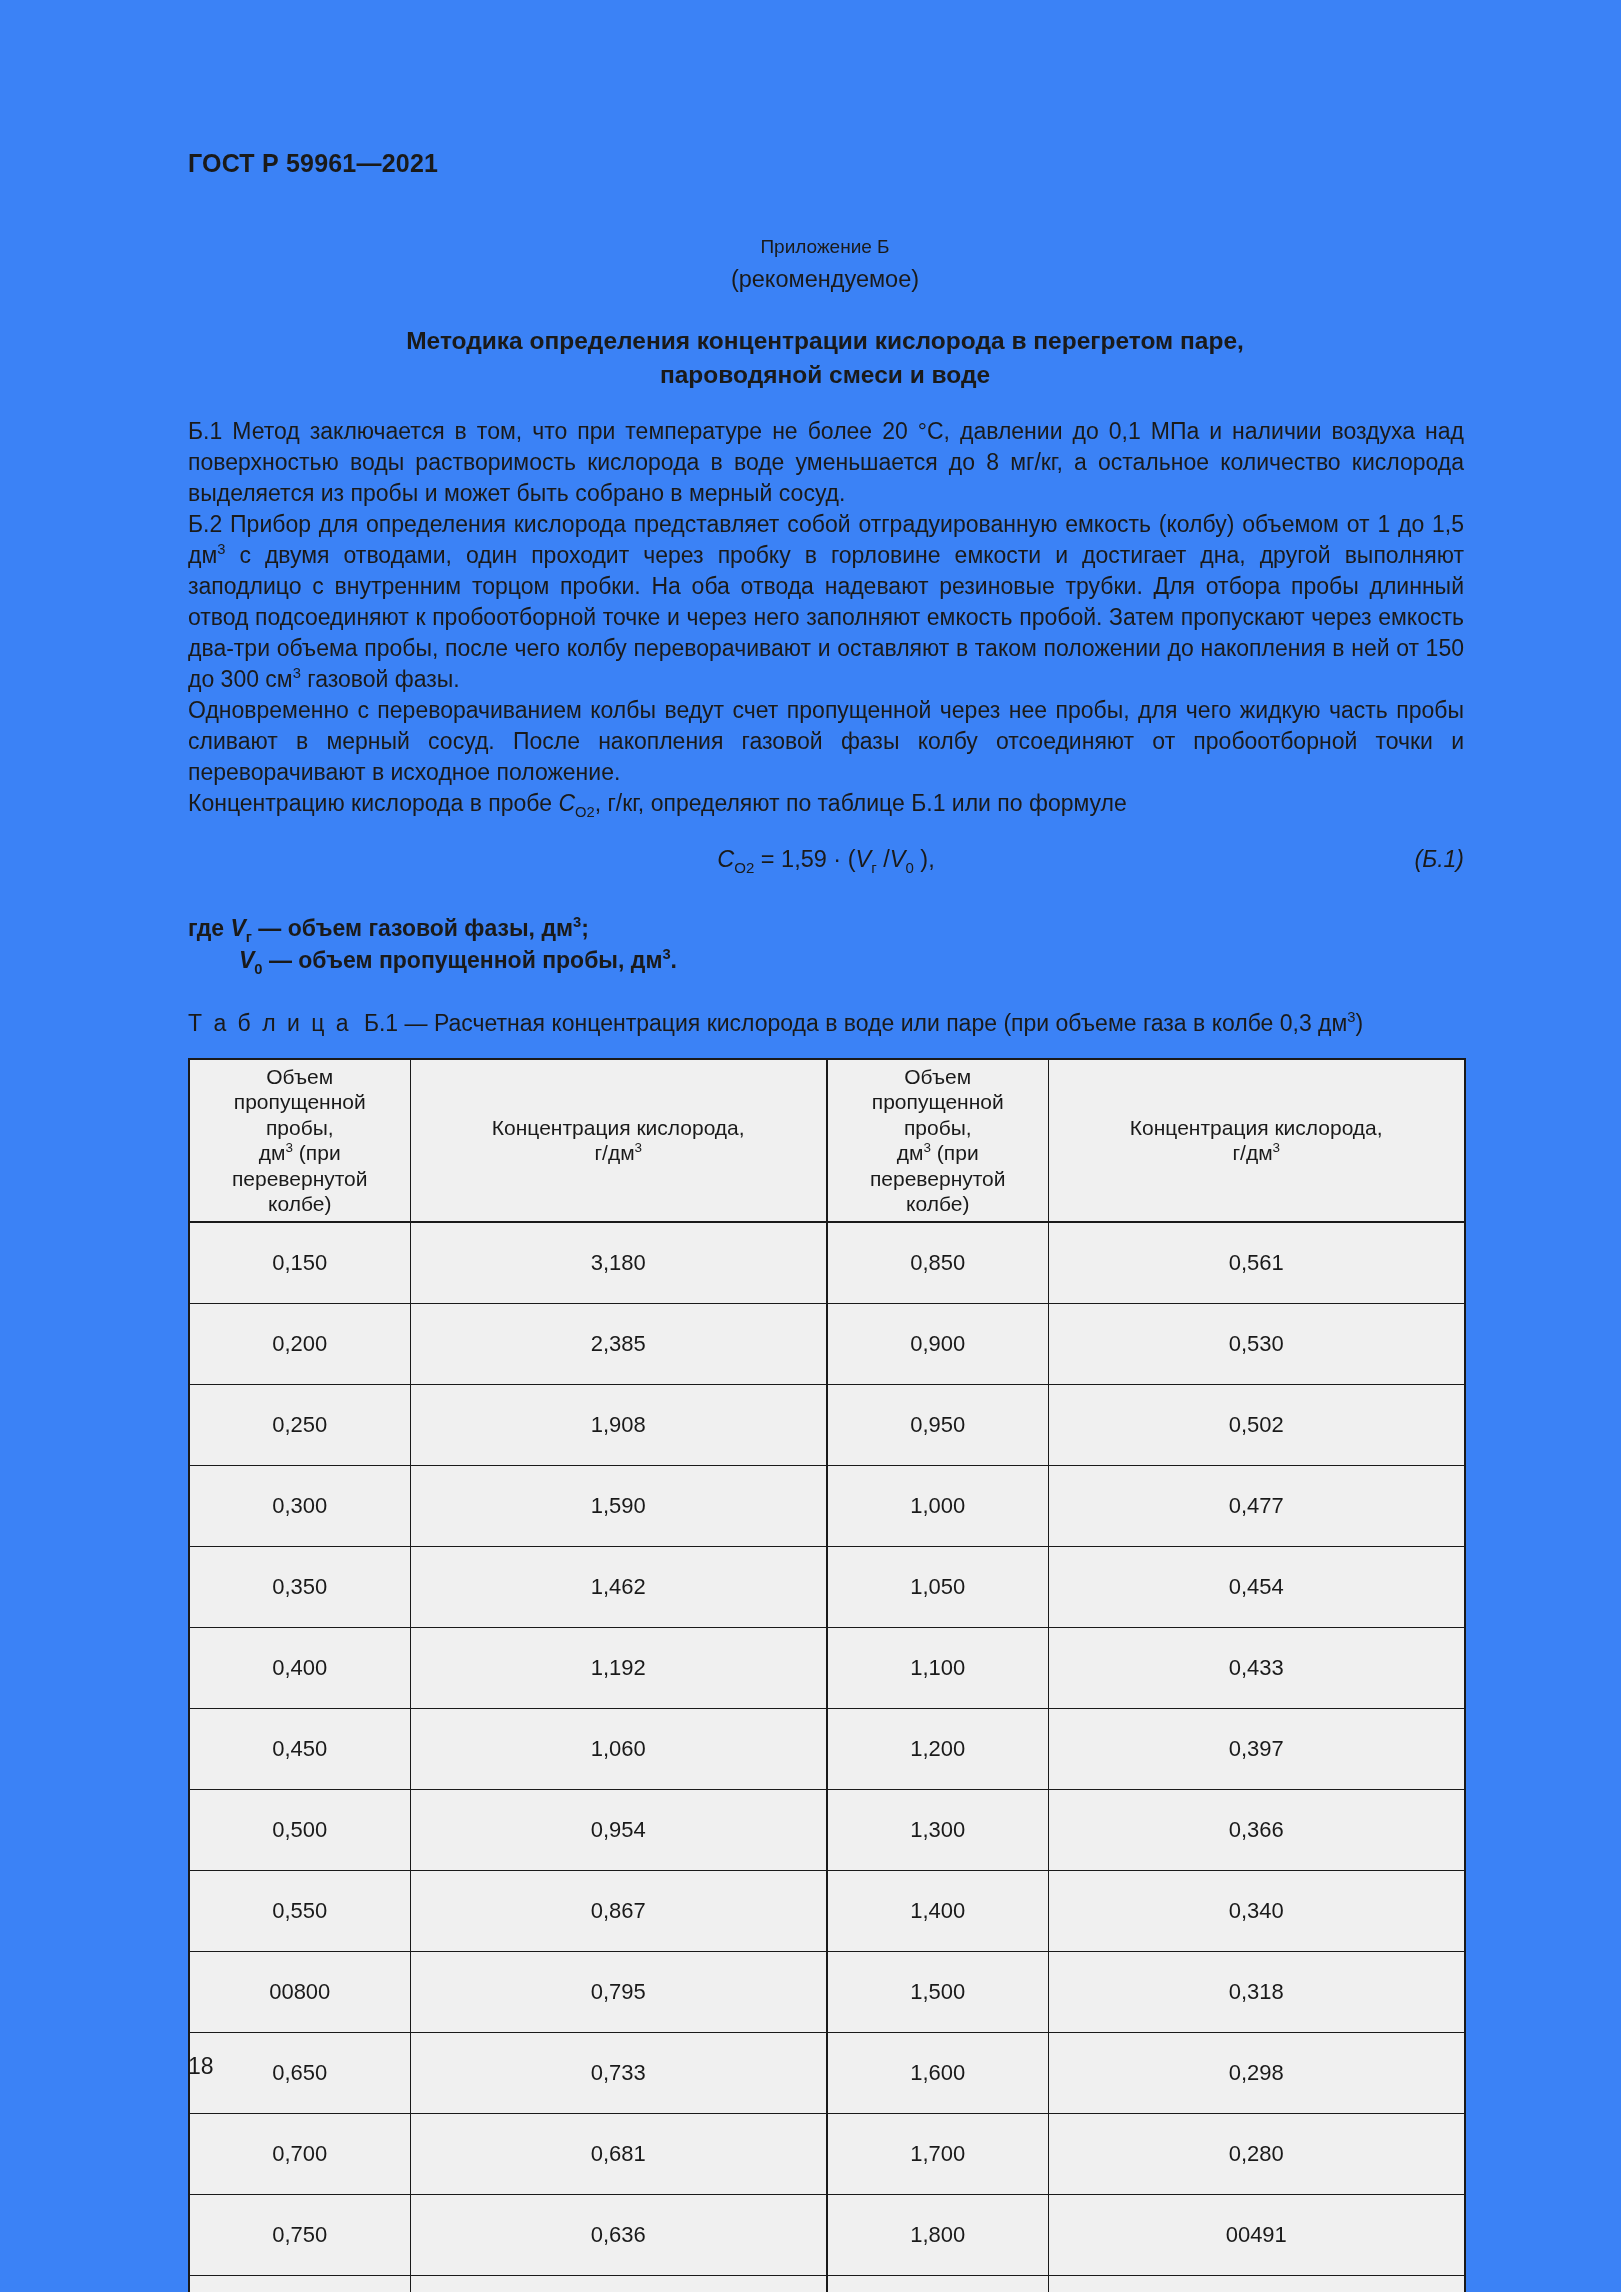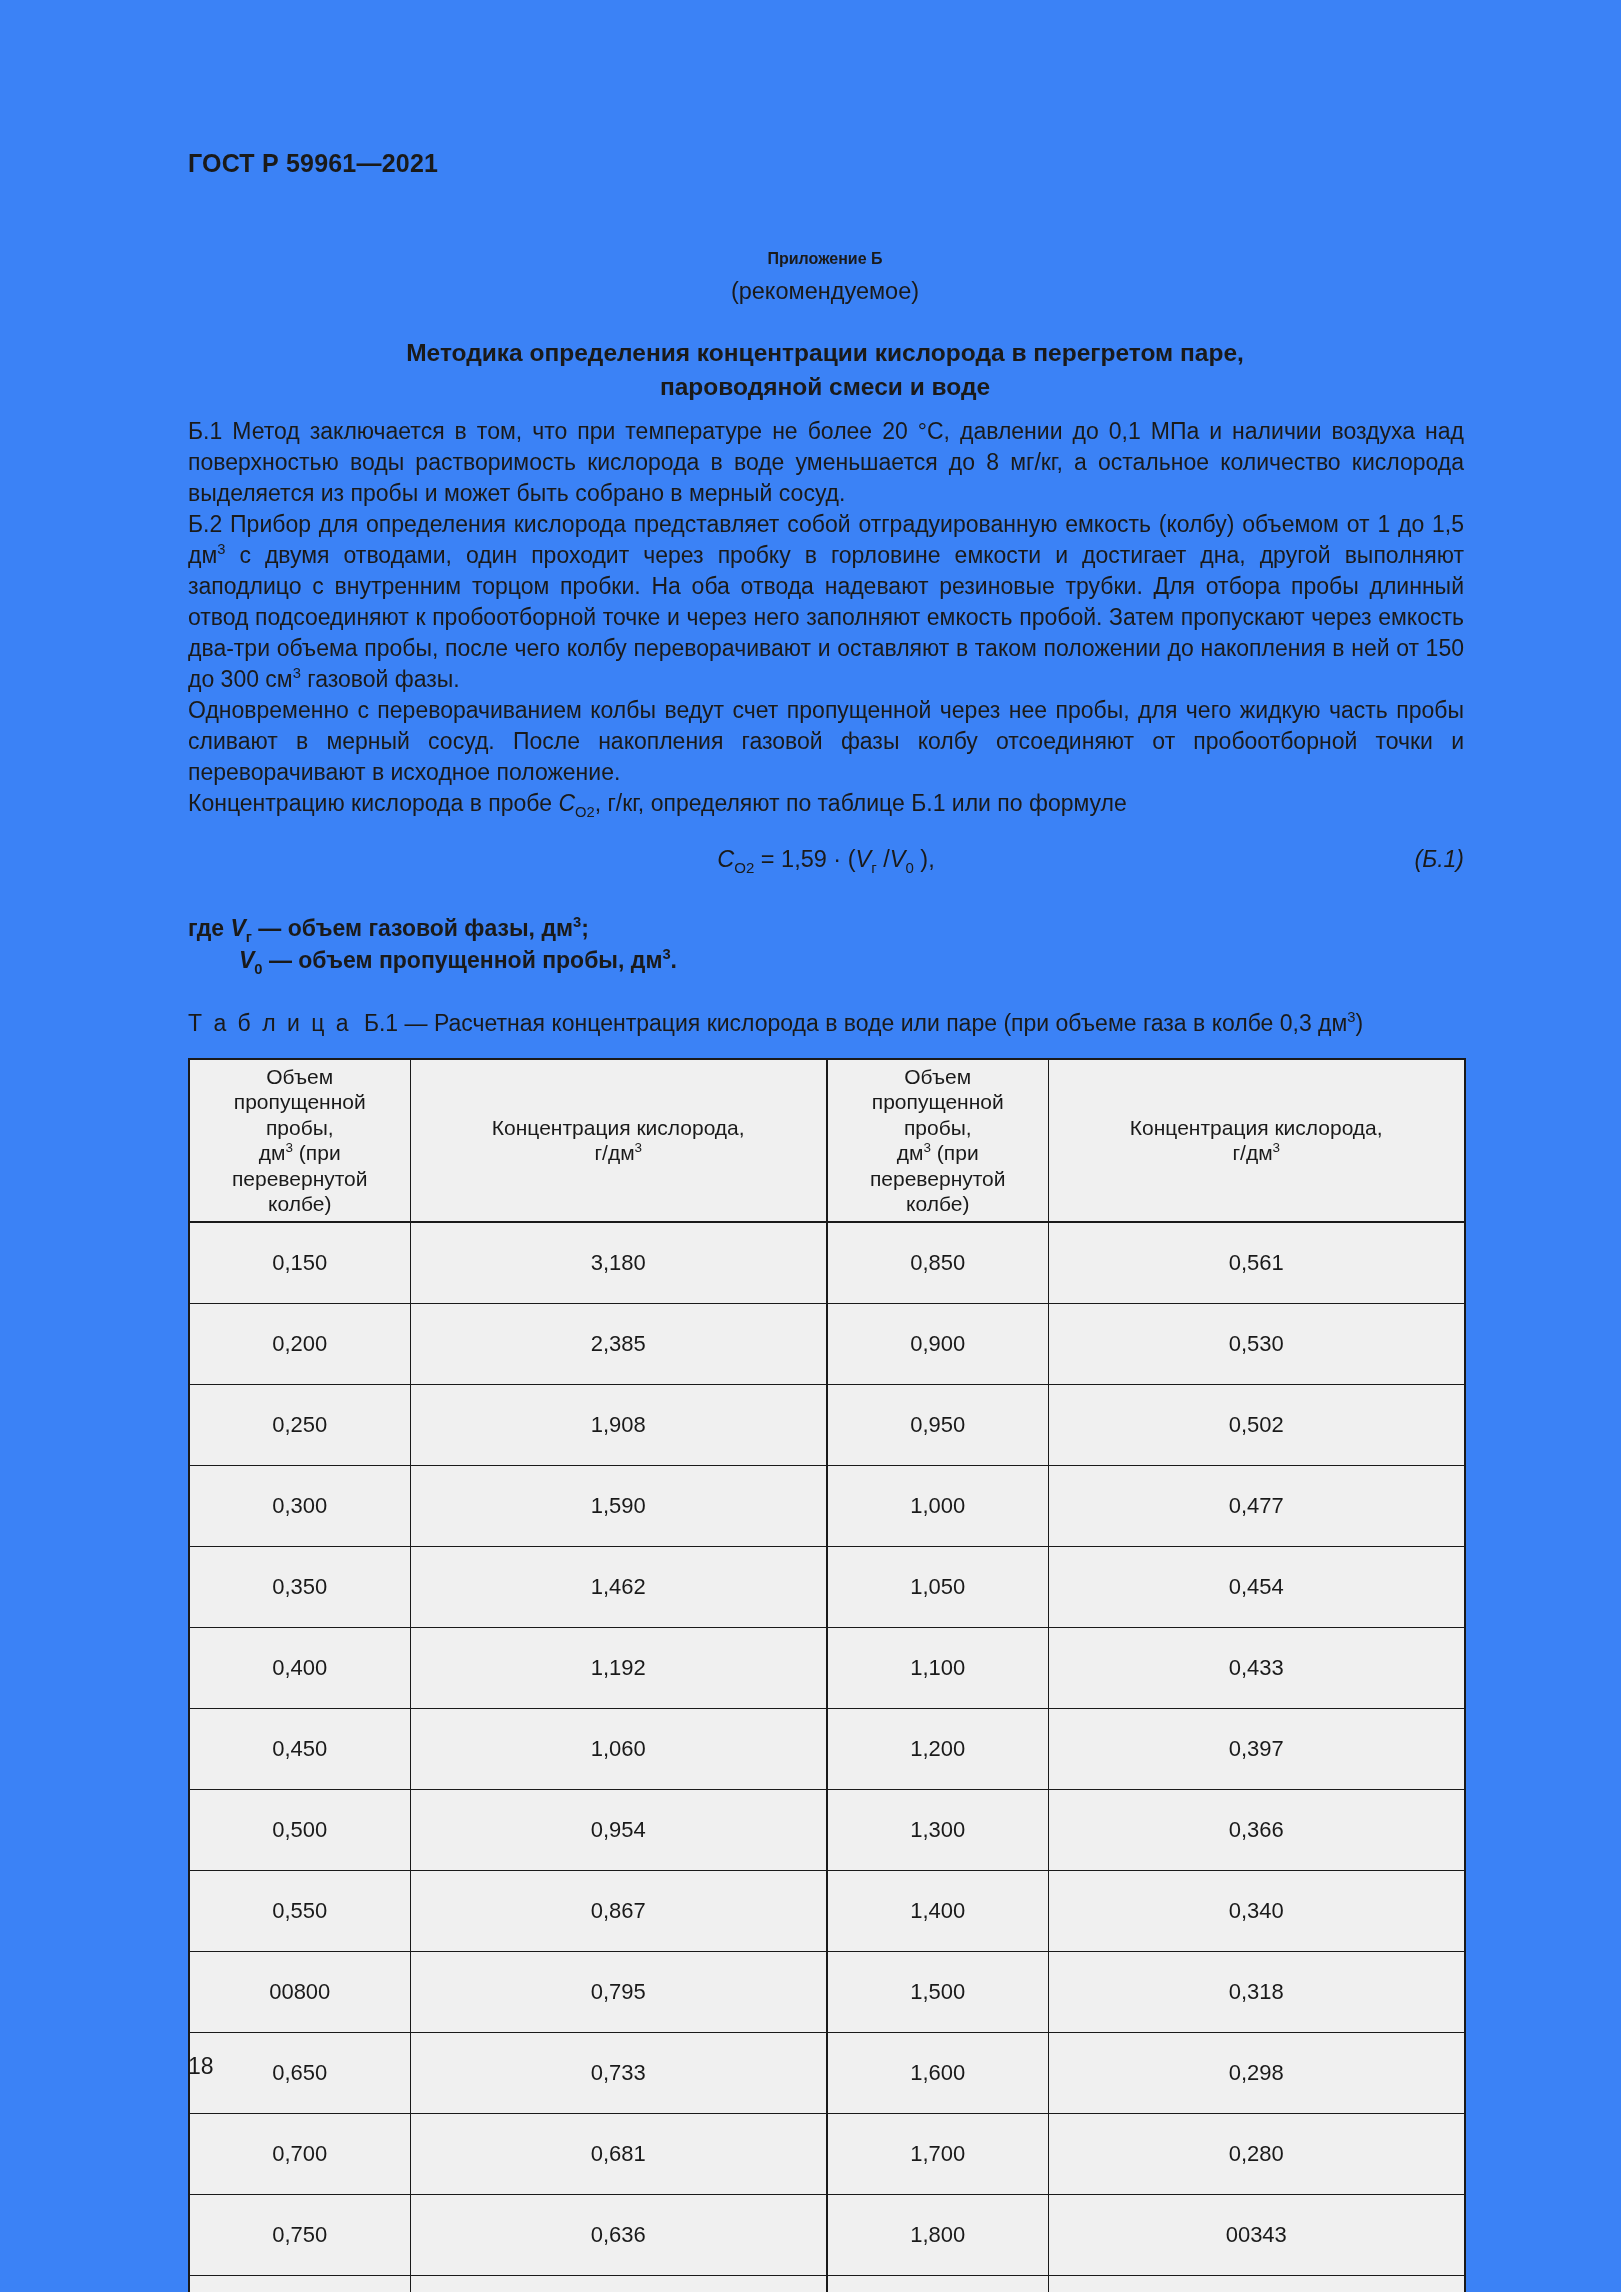--- a/index.html
+++ b/index.html
@@ -31,24 +31,23 @@
 
   
   .annex-block {
     position: absolute;
     left: 188px;
     top: 231px;
     width: 1274px;
     text-align: center;
   }
   .annex-line {
-    font-size: 16px;
-    font-weight: bold;
+    font-size: 19px;
+    font-weight: normal;
     line-height: 32px;
-    margin-top: 12px;
   }
   .annex-sub {
     font-size: 23.5px;
     font-weight: normal;
     line-height: 32px;
   }
   .method-title {
     margin-top: 29px;
     font-size: 24.5px;
     font-weight: bold;
@@ -326,21 +325,21 @@
           <tr>
             <td>0,700</td>
             <td class="col-sep-right">0,681</td>
             <td class="col-sep-left">1,700</td>
             <td>0,280</td>
           </tr>
           <tr>
             <td>0,750</td>
             <td class="col-sep-right">0,636</td>
             <td class="col-sep-left">1,800</td>
-            <td>00343</td>
+            <td>00491</td>
           </tr>
           <tr>
             <td>0,800</td>
             <td class="col-sep-right">0,596</td>
             <td class="col-sep-left">1,900</td>
             <td>0,251</td>
           </tr>
         </tbody>
     </table>
   </div>

